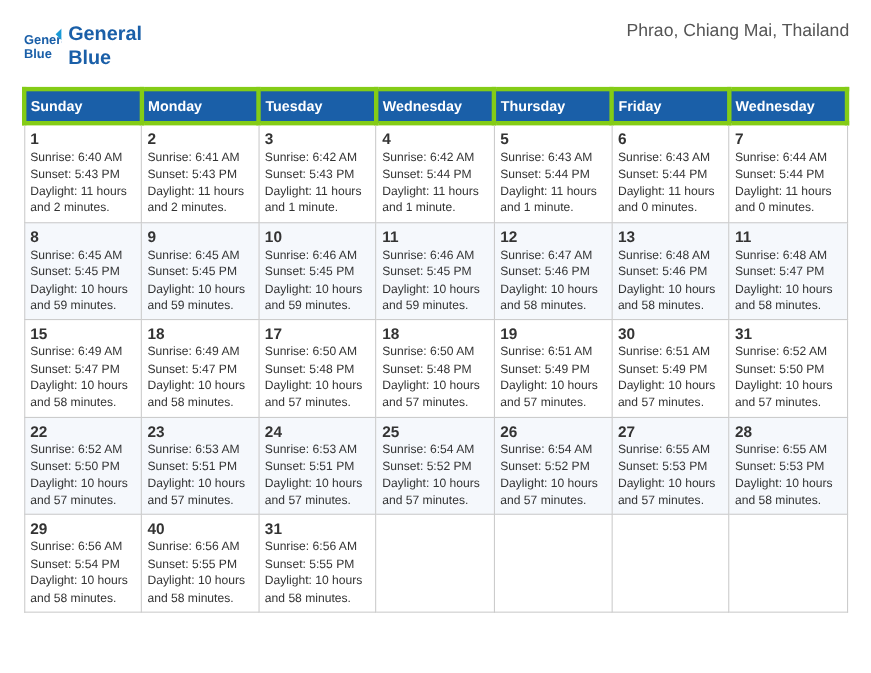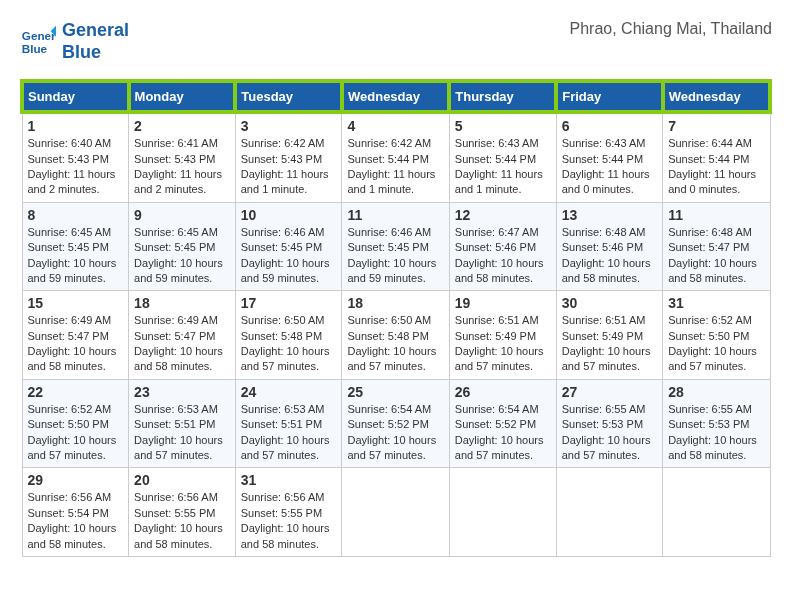--- a/index.html
+++ b/index.html
@@ -355,21 +355,21 @@
       <tr>
         <td>
         <div class="day-number">29</div>
         <div class="day-info">
           Sunrise: 6:56 AM<br>
           Sunset: 5:54 PM<br>
           Daylight: 10 hours and 58 minutes.
         </div>
       </td>
         <td>
-        <div class="day-number">20</div>
+        <div class="day-number">40</div>
         <div class="day-info">
           Sunrise: 6:56 AM<br>
           Sunset: 5:55 PM<br>
           Daylight: 10 hours and 58 minutes.
         </div>
       </td>
         <td>
         <div class="day-number">31</div>
         <div class="day-info">
           Sunrise: 6:56 AM<br>

